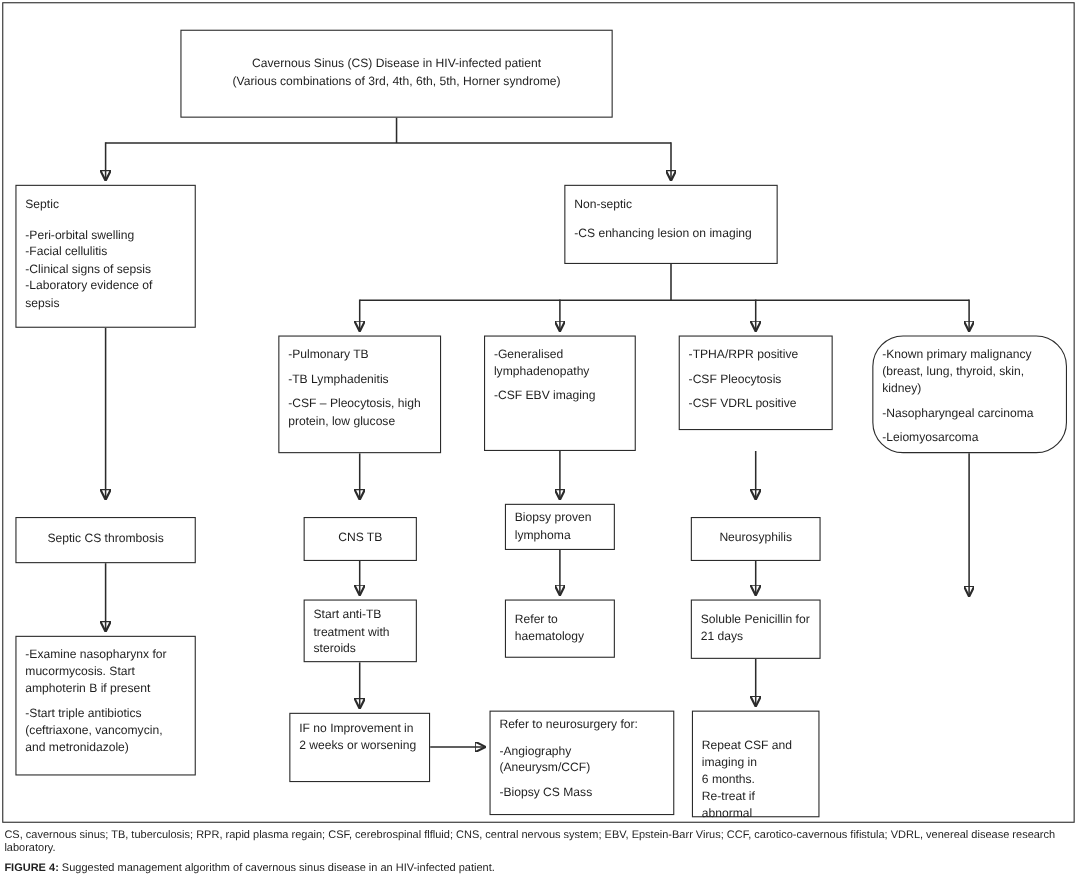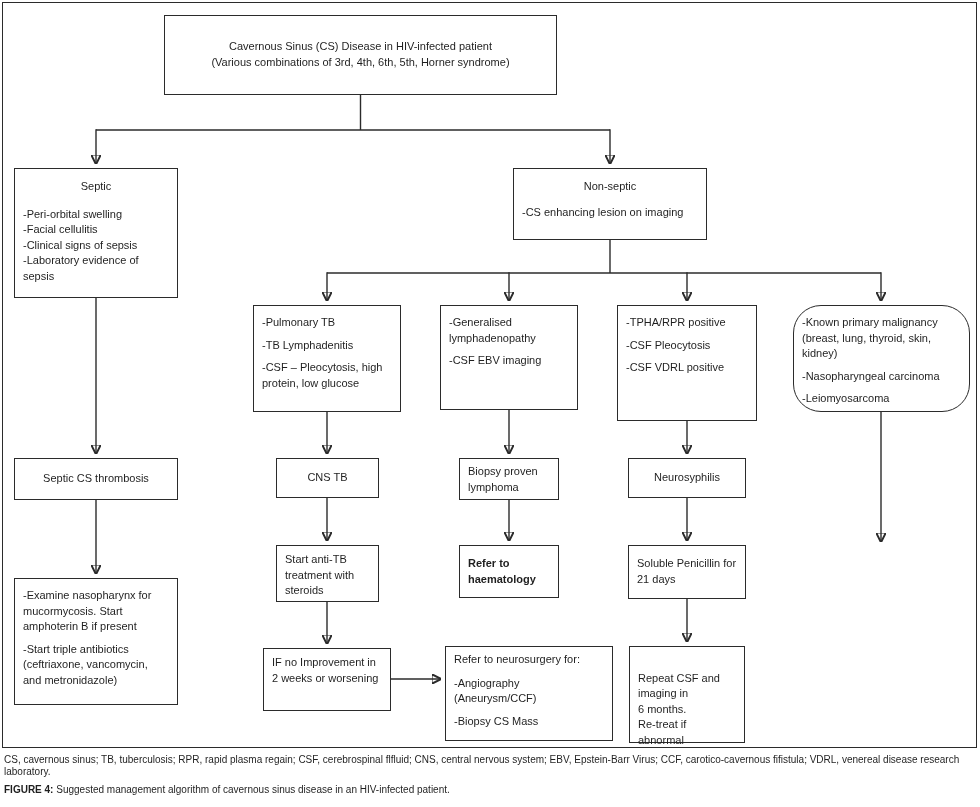--- a/index.html
+++ b/index.html
@@ -25,41 +25,41 @@
   .connectors line, .connectors path{stroke:var(--line);stroke-width:1.4;fill:none;}
   .node{
     position:absolute;background:var(--bg);
     border:1.4px solid var(--line);
     box-sizing:border-box;
     font-size:11px;line-height:1.42;
     padding:6px 8px;
   }
   .node p{margin:0 0 7px;}
   .node p:last-child{margin-bottom:0;}
-  .node .node-title{text-align:center;margin:2px 0 10px;}
-  .center{display:flex;align-items:center;justify-content:center;text-align:center;}
+  .node .node-title{margin:2px 0 10px;}
+  .center{display:flex;align-items:center;justify-content:center;text-align:center;margin-top:12px;}
   .prewrap{white-space:pre-line;}
 
   
   .n-root{left:164px;top:15px;width:393px;height:80px;}
   .n-septic{left:14px;top:168px;width:164px;height:130px;padding-top:8px;}
   .n-septic .node-title{margin-bottom:12px;}
   .n-septic p{margin-bottom:0;}
   .n-nonseptic{left:513px;top:168px;width:194px;height:72px;padding-top:8px;}
   .n-tb{left:253px;top:305px;width:148px;height:107px;padding-top:9px;}
   .n-lym{left:440px;top:305px;width:138px;height:105px;padding-top:9px;}
-  .n-syph{left:617px;top:305px;width:140px;height:116px;padding-top:9px;}
+  .n-syph{left:617px;top:305px;width:140px;height:86px;padding-top:9px;}
   .n-malig{left:793px;top:305px;width:177px;height:107px;padding-top:9px;border-radius:28px;}
   .n-sthromb{left:14px;top:458px;width:164px;height:42px;}
   .n-cnstb{left:276px;top:458px;width:103px;height:40px;}
   .n-biopsy{left:459px;top:458px;width:100px;height:42px;padding-top:5px;}
   .n-neurosy{left:628px;top:458px;width:118px;height:40px;}
   .n-streat{left:14px;top:578px;width:164px;height:127px;padding-top:9px;}
   .n-antitb{left:276px;top:545px;width:103px;height:57px;}
-  .n-haem{left:459px;top:545px;width:100px;height:53px;display:flex;align-items:center;font-weight:bold;}
+  .n-haem{left:459px;top:545px;width:100px;height:53px;display:flex;align-items:center;}
   .n-pen{left:628px;top:545px;width:118px;height:54px;display:flex;align-items:center;}
   .n-onc{left:803px;top:546px;width:156px;height:52px;}
   .n-noimp{left:263px;top:648px;width:128px;height:63px;}
   .n-nsurg{left:445px;top:646px;width:168px;height:95px;padding-top:5px;}
   .n-nsurg .node-title{text-align:left;margin:0 0 8px;}
   .n-repcsf{left:629px;top:646px;width:116px;height:97px;padding-top:8px;}
 
   .footer{
     position:absolute;left:4px;top:754px;width:972px;
     font-size:10px;line-height:1.18;

